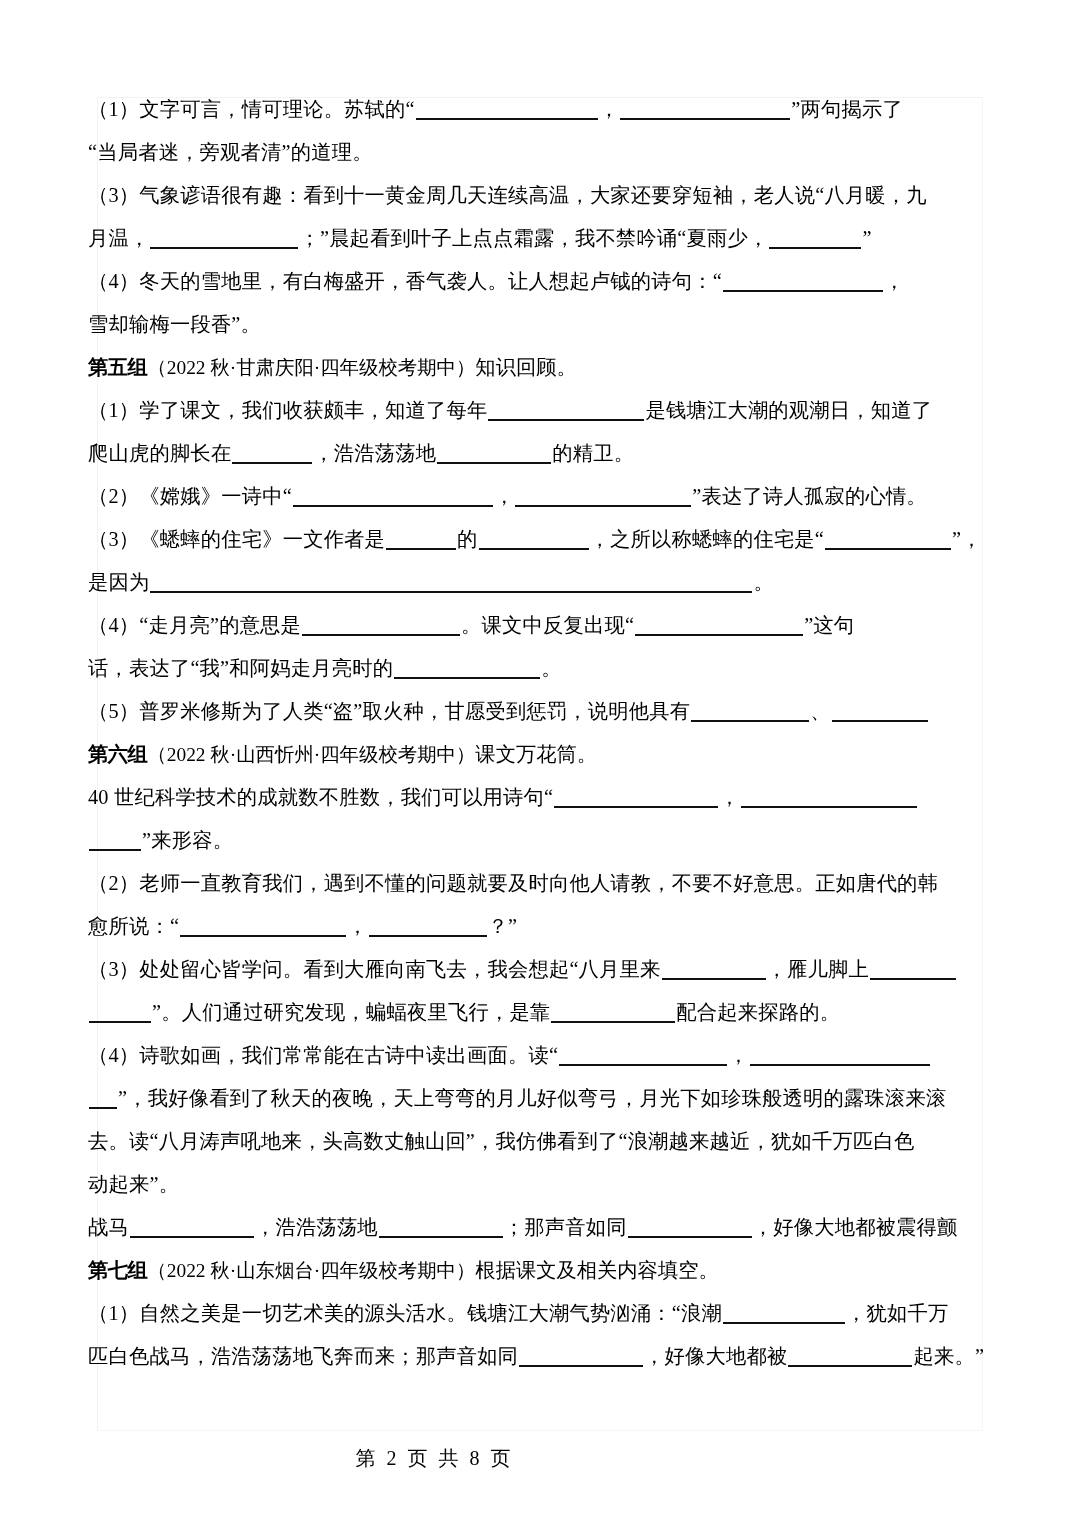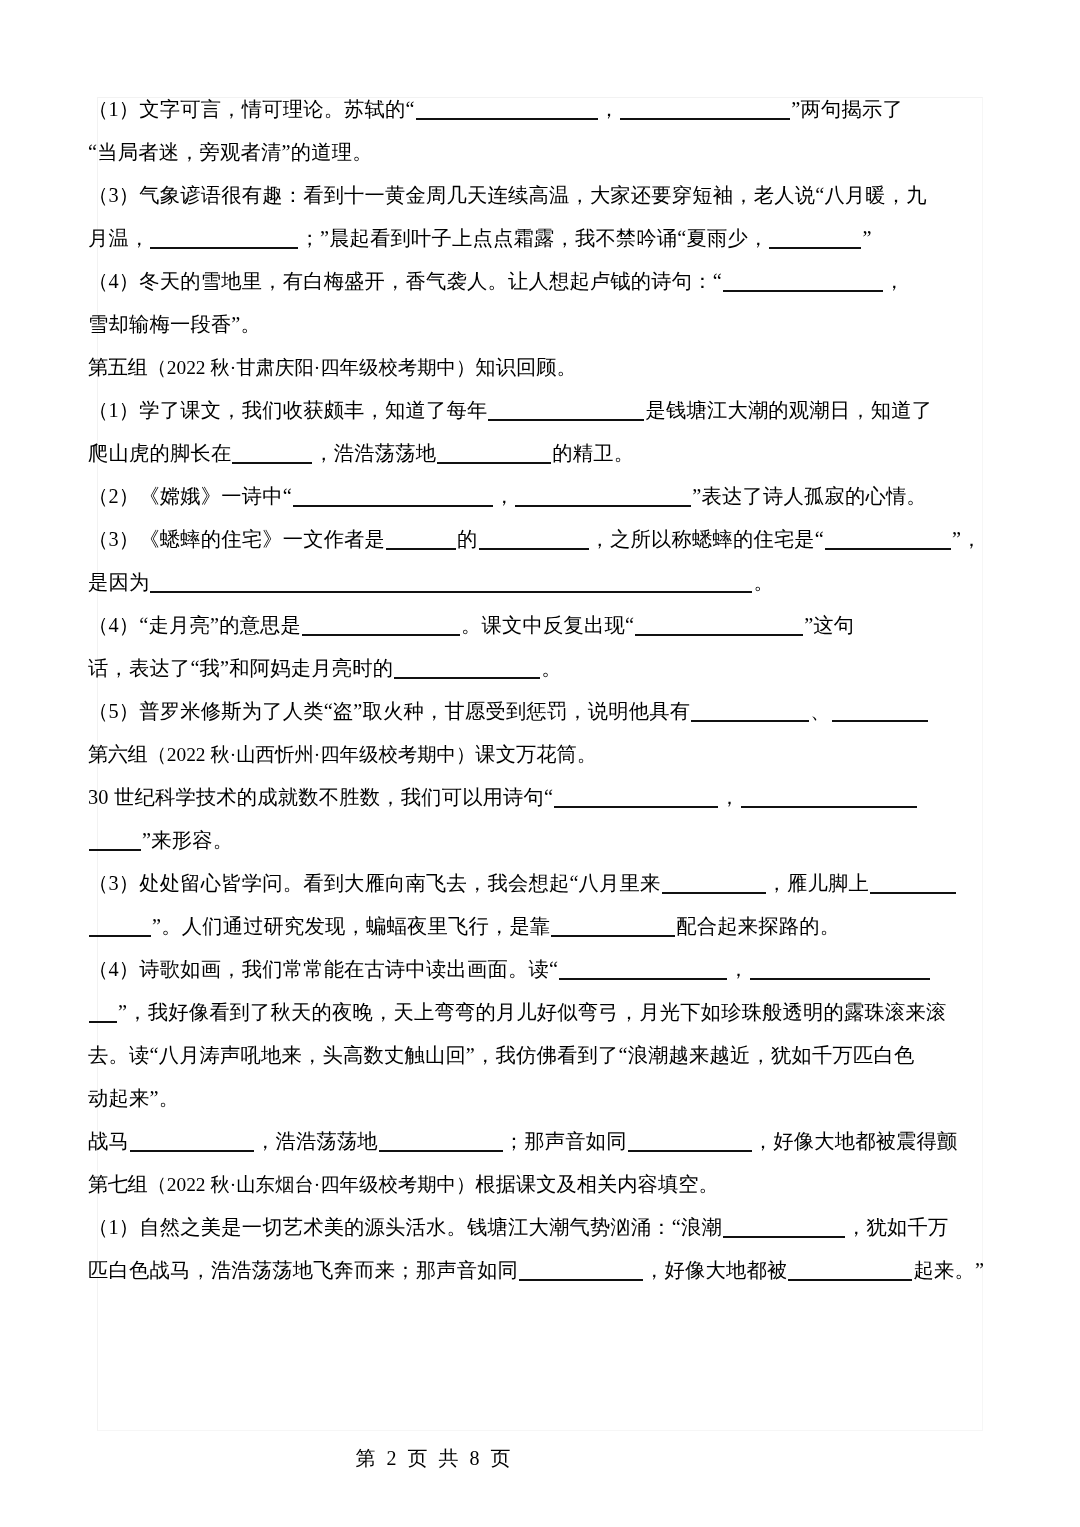--- a/index.html
+++ b/index.html
@@ -49,21 +49,21 @@
   .ln { display: block; white-space: nowrap; }
 
   
   .grp {
     font-size: 20.3px;
     line-height: 43px;
     white-space: nowrap;
   }
   .grp-title {
     font-family: "DejaVu Sans", "Liberation Sans", sans-serif;
-    font-weight: normal;
+    font-weight: bold;
     font-size: 20.3px;
     letter-spacing: -0.5px;
   }
   .grp-meta { font-size: 19.4px; }
 
   
   .bl {
     display: inline-block;
     border-bottom: 2.2px solid #111;
     height: 0.92em;
@@ -115,22 +115,26 @@
     </div>
     <div class="p">
       <span class="ln"><span>（4）“走月亮”的意思是</span><span class="bl" style="width: 158px;"></span><span>。课文中反复出现“</span><span class="bl" style="width: 168px;"></span><span>”这句</span></span>
       <span class="ln"><span>话，表达了“我”和阿妈走月亮时的</span><span class="bl" style="width: 146px;"></span><span>。</span></span>
     </div>
     <div class="p">
       <span class="ln"><span>（5）普罗米修斯为了人类“盗”取火种，甘愿受到惩罚，说明他具有</span><span class="bl" style="width: 118px;"></span><span>、</span><span class="bl" style="width: 96px;"></span></span>
     </div>
     <div class="grp"><span class="grp-title">第六组</span><span class="grp-meta">（2022 秋·山西忻州·四年级校考期中）</span><span>课文万花筒。</span></div>
     <div class="p">
-      <span class="ln"><span>30 世纪科学技术的成就数不胜数，我们可以用诗句“</span><span class="bl" style="width: 164px;"></span><span>，</span><span class="bl" style="width: 176px;"></span></span>
+      <span class="ln"><span>40 世纪科学技术的成就数不胜数，我们可以用诗句“</span><span class="bl" style="width: 164px;"></span><span>，</span><span class="bl" style="width: 176px;"></span></span>
       <span class="ln"><span class="bl" style="width: 52px;"></span><span>”来形容。</span></span>
+    </div>
+    <div class="p">
+      <span class="ln"><span>（2）老师一直教育我们，遇到不懂的问题就要及时向他人请教，不要不好意思。正如唐代的韩</span></span>
+      <span class="ln"><span>愈所说：“</span><span class="bl" style="width: 166px;"></span><span>，</span><span class="bl" style="width: 118px;"></span><span>？”</span></span>
     </div>
     <div class="p">
       <span class="ln"><span>（3）处处留心皆学问。看到大雁向南飞去，我会想起“八月里来</span><span class="bl" style="width: 104px;"></span><span>，雁儿脚上</span><span class="bl" style="width: 86px;"></span></span>
       <span class="ln"><span class="bl" style="width: 62px;"></span><span>”。人们通过研究发现，蝙蝠夜里飞行，是靠</span><span class="bl" style="width: 124px;"></span><span>配合起来探路的。</span></span>
     </div>
     <div class="p">
       <span class="ln"><span>（4）诗歌如画，我们常常能在古诗中读出画面。读“</span><span class="bl" style="width: 168px;"></span><span>，</span><span class="bl" style="width: 180px;"></span></span>
       <span class="ln"><span class="bl" style="width: 28px;"></span><span>”，我好像看到了秋天的夜晚，天上弯弯的月儿好似弯弓，月光下如珍珠般透明的露珠滚来滚</span></span>
       <span class="ln"><span>去。读“八月涛声吼地来，头高数丈触山回”，我仿佛看到了“浪潮越来越近，犹如千万匹白色</span></span>
       <span class="ln"><span>动起来”。</span></span>

